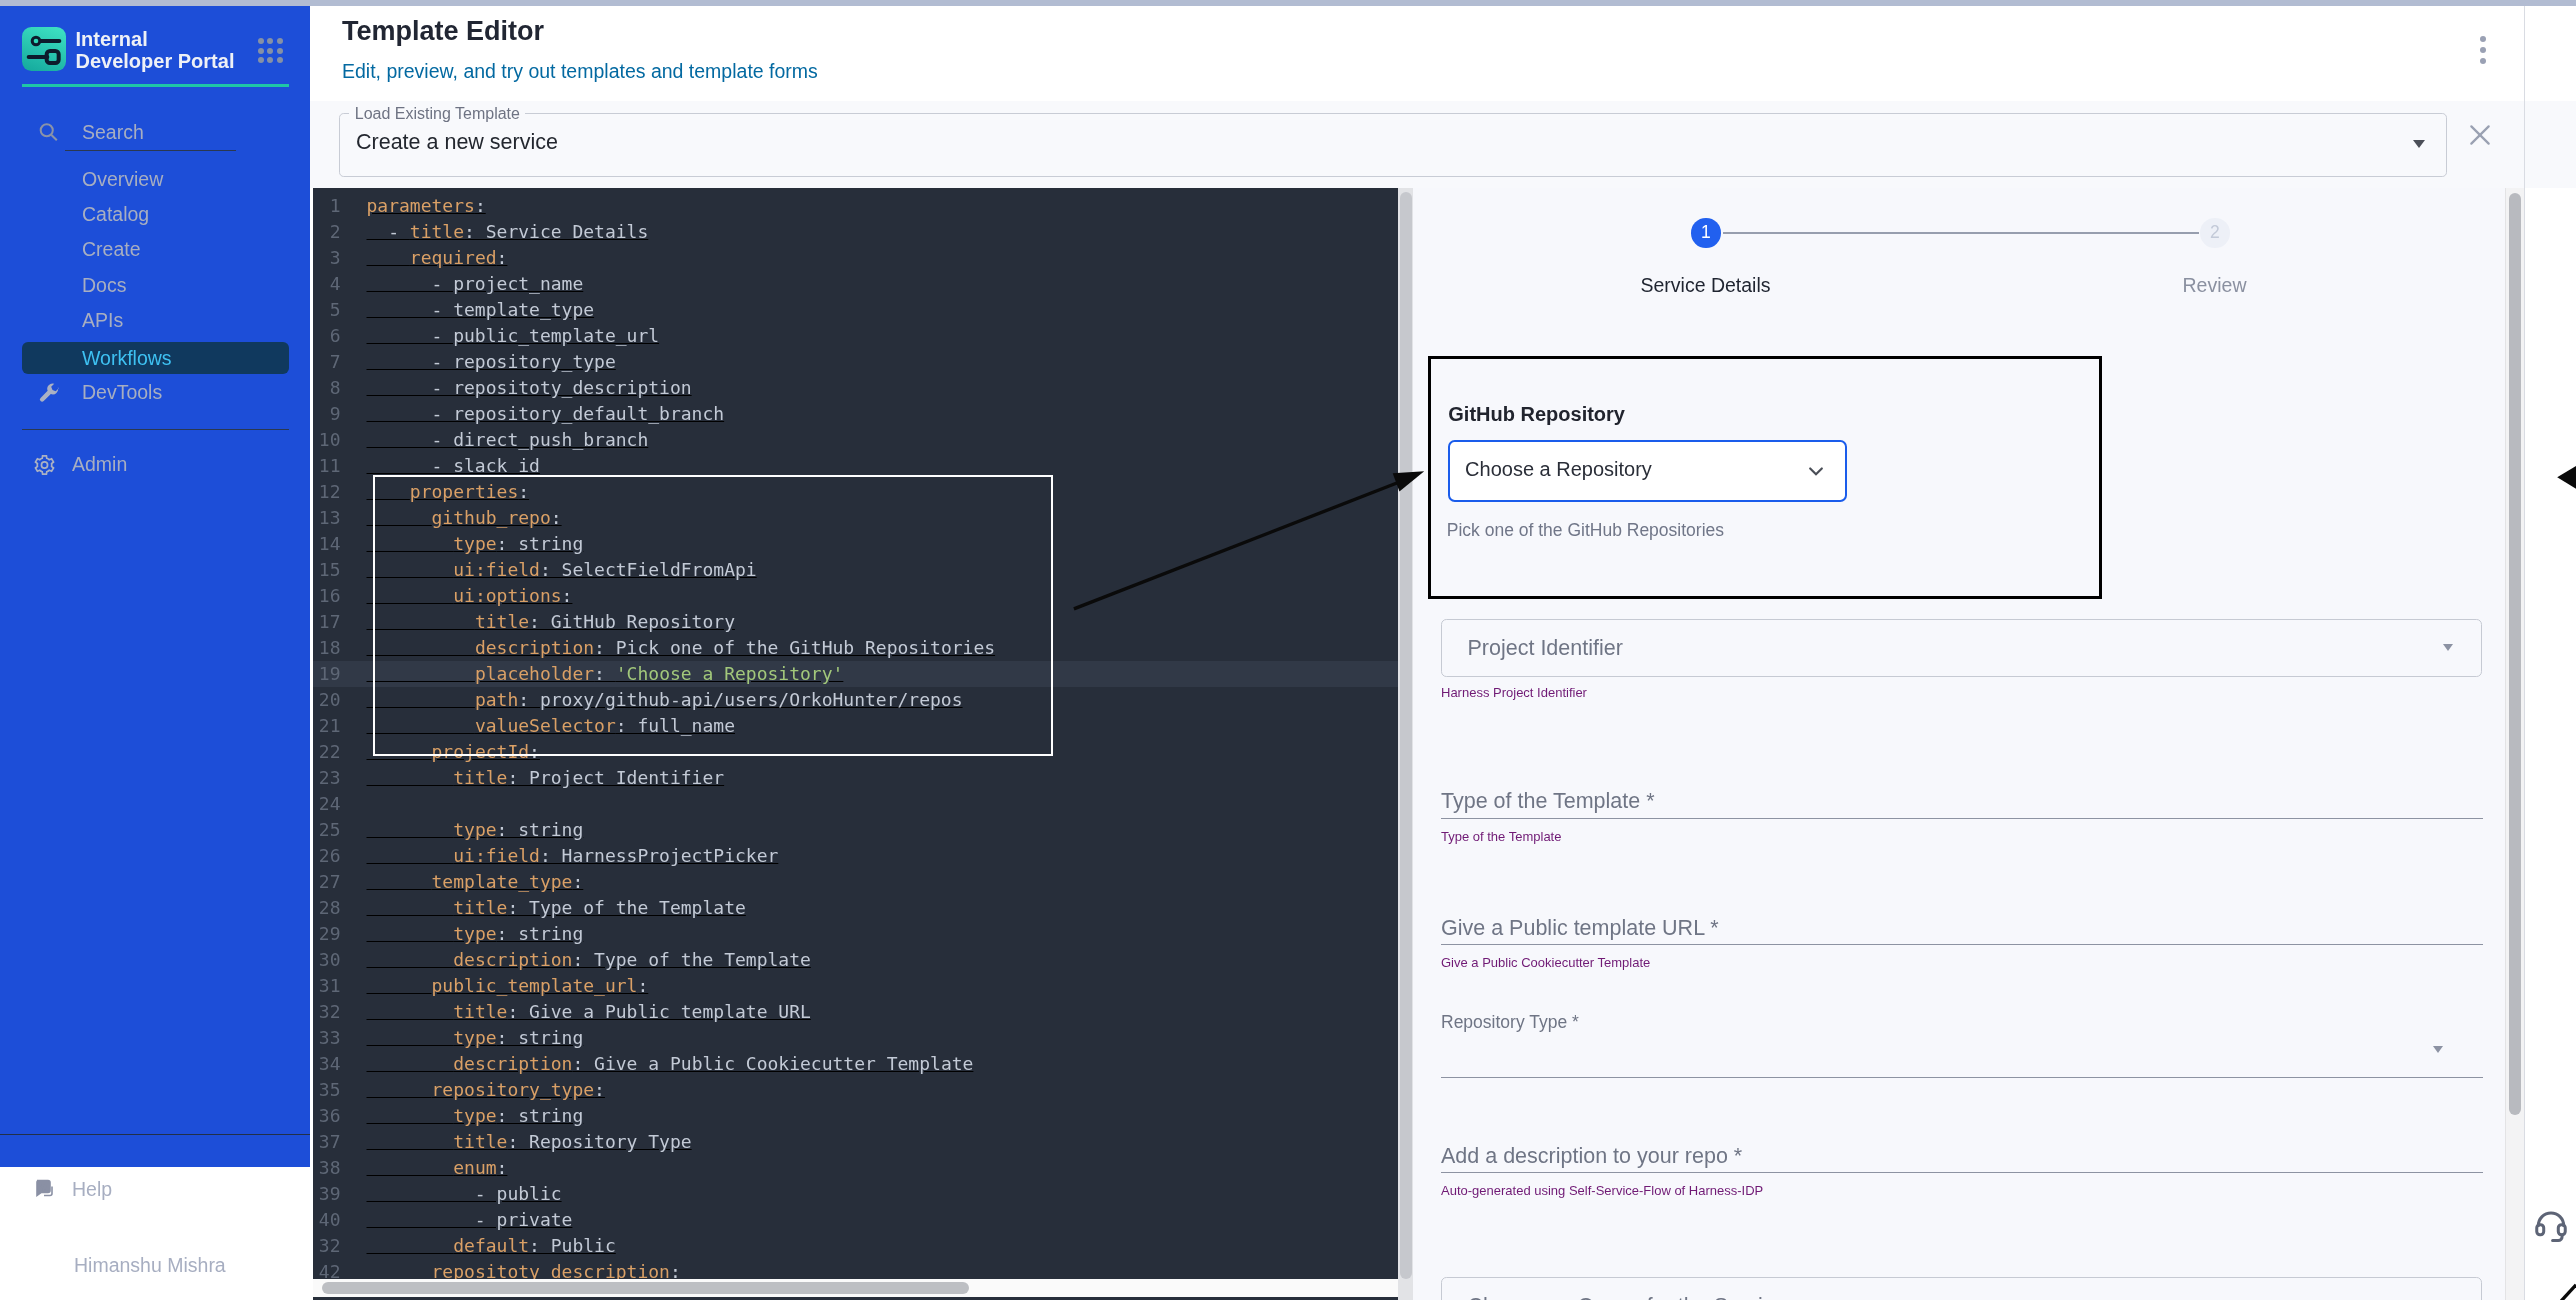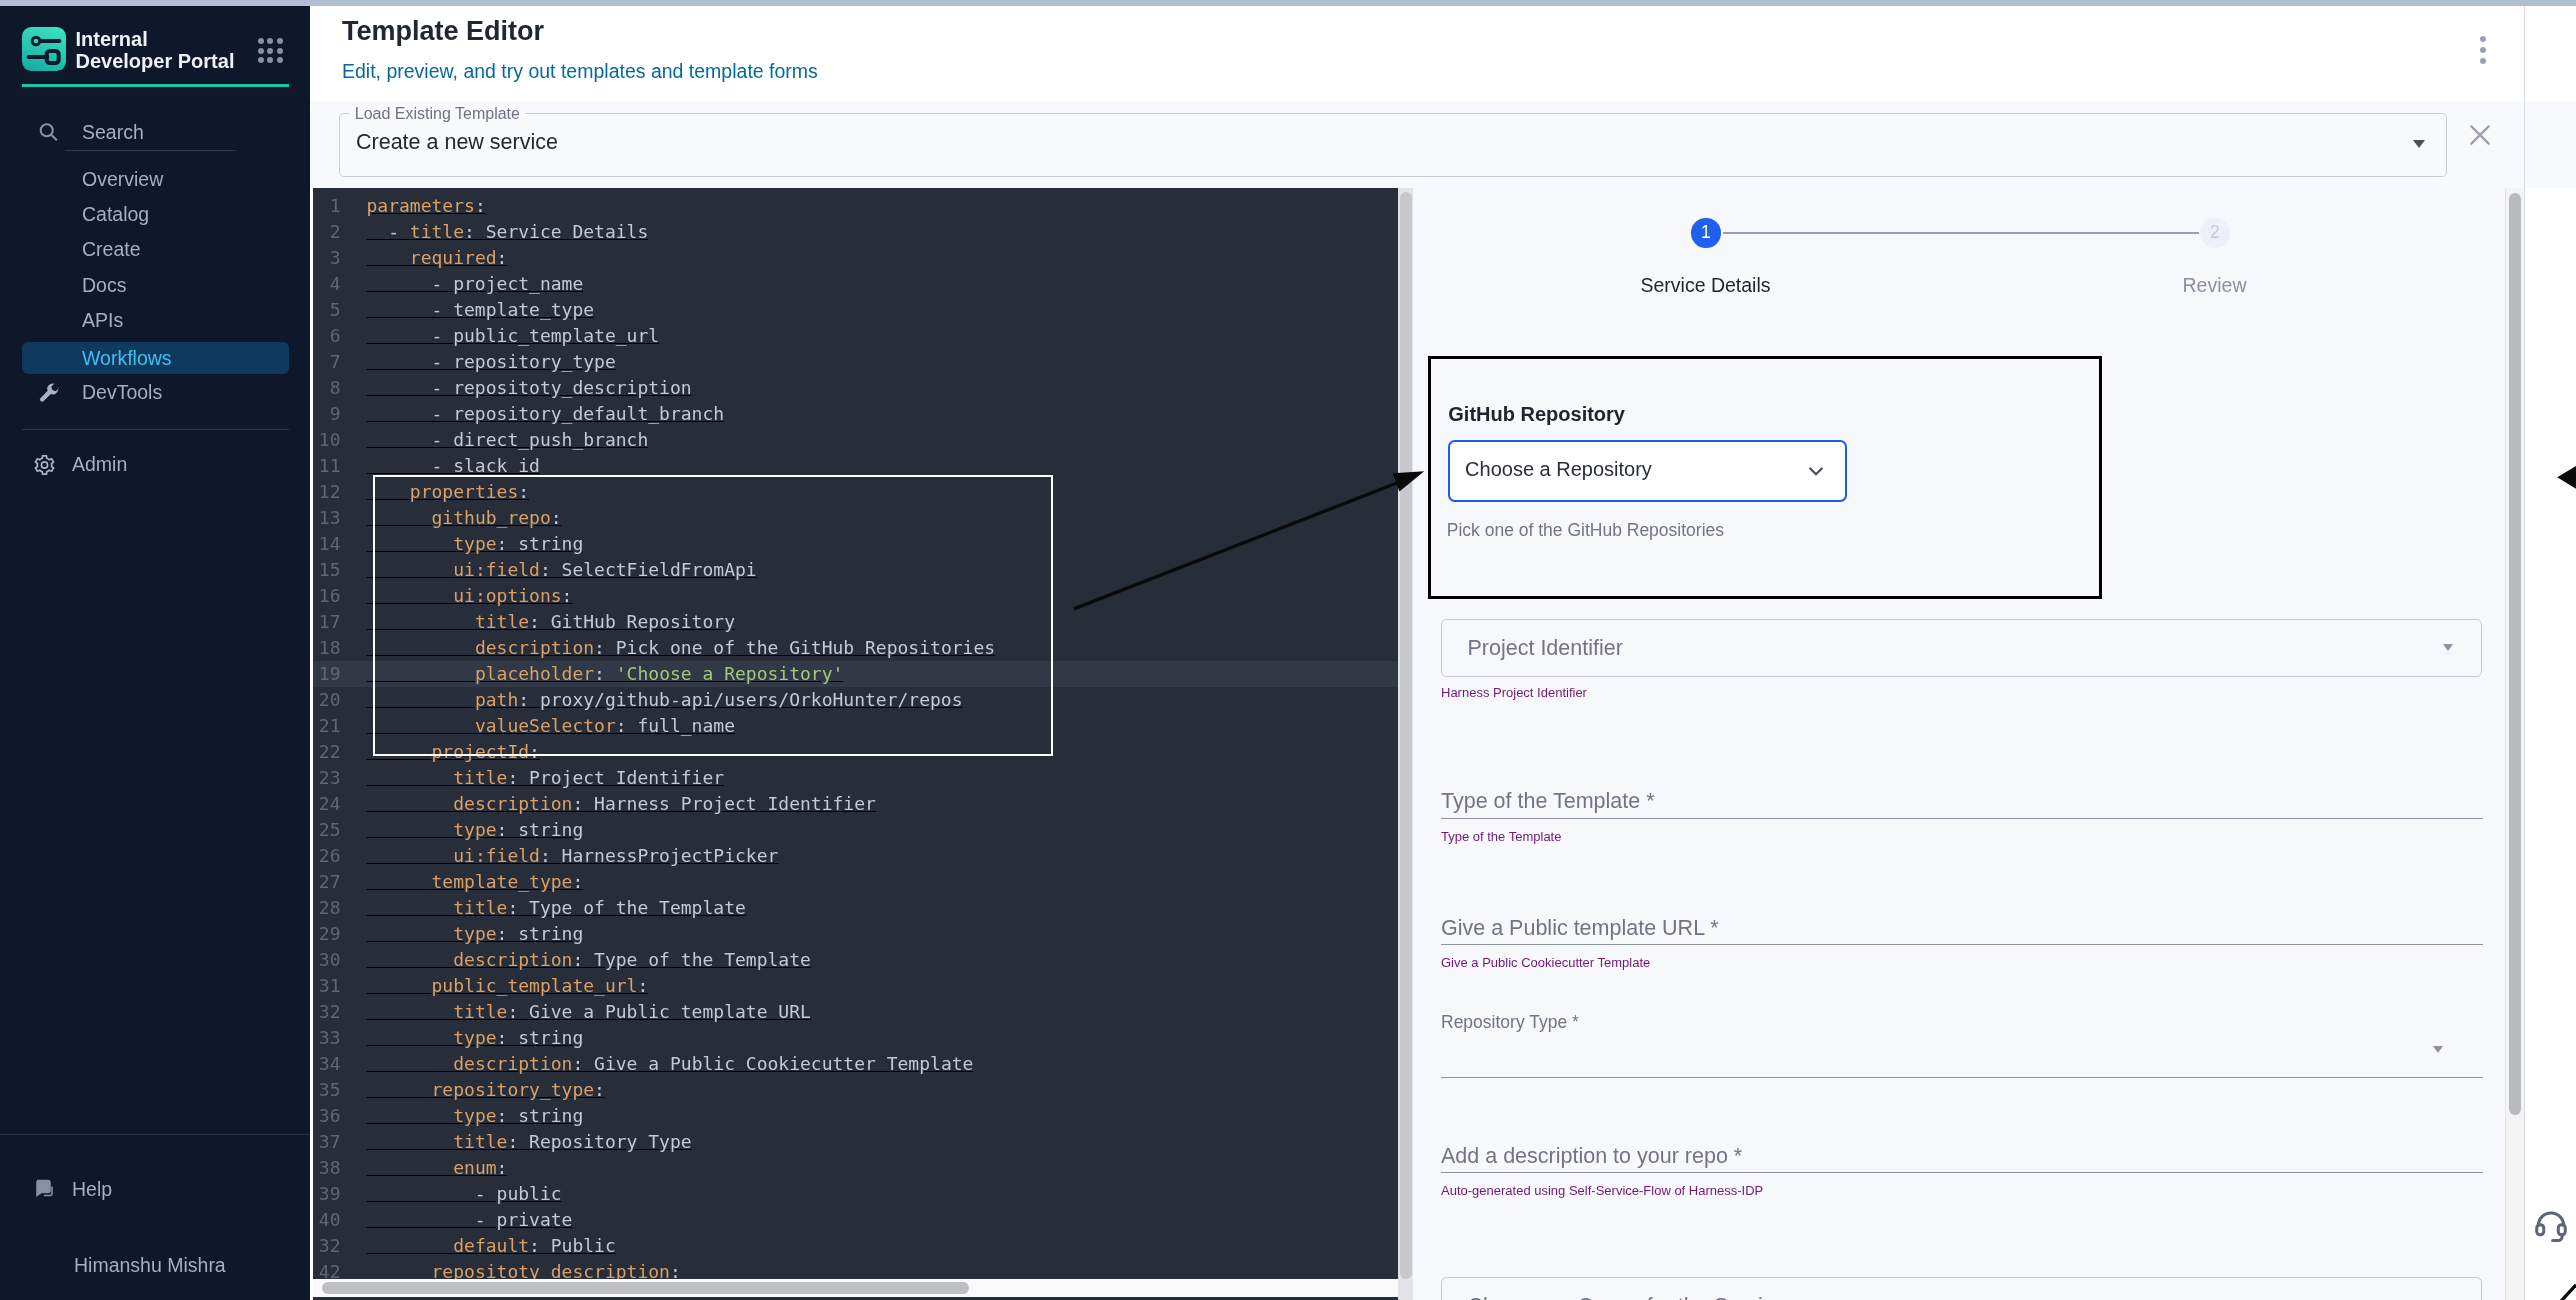--- a/index.html
+++ b/index.html
@@ -4,21 +4,21 @@
 <style>
   html,body{margin:0;padding:0;background:#ffffff;}
   .page{position:relative;width:2576px;height:1301px;overflow:hidden;
         font-family:"Liberation Sans",sans-serif;background:#ffffff;}
   .abs{position:absolute;}
 
   
   .top-strip{left:0;top:0;width:2576px;height:6px;background:#b2bcd2;}
 
   
-  .sidebar{left:0;top:6px;width:310px;height:1295px;background:#0f172a;}
+  .sidebar{left:0;top:6px;width:310px;height:1161px;background:#1d4ed8;}
   .logo-row{position:absolute;left:21.5px;top:21px;width:268px;height:49px;}
   .logo-box{position:absolute;left:0;top:0;width:44px;height:44px;border-radius:9.4px;
             background:linear-gradient(200deg,#3fe4c5,#14a89c);}
   .logo-title{position:absolute;left:54px;top:1.3px;width:168px;color:#eef1f6;
               font-size:20px;line-height:22px;font-weight:bold;}
   .grid-icon{position:absolute;left:236px;top:11.4px;width:27px;height:27px;}
   .grid-icon i{position:absolute;width:6px;height:6px;border-radius:50%;background:#8591a6;}
   .teal-rule{left:21.5px;top:78px;width:267px;height:3.4px;background:#1fc7a6;}
 
   .side-row{position:absolute;left:0;width:310px;height:31px;display:flex;align-items:center;
@@ -250,21 +250,21 @@
         <div class="line"><span class="ln">14</span><span class="cd"><span class="p">        </span><span class="k">type</span><span class="p">: string</span></span></div>
         <div class="line"><span class="ln">15</span><span class="cd"><span class="p">        </span><span class="k">ui:field</span><span class="p">: SelectFieldFromApi</span></span></div>
         <div class="line"><span class="ln">16</span><span class="cd"><span class="p">        </span><span class="k">ui:options</span><span class="p">:</span></span></div>
         <div class="line"><span class="ln">17</span><span class="cd"><span class="p">          </span><span class="k">title</span><span class="p">: GitHub Repository</span></span></div>
         <div class="line"><span class="ln">18</span><span class="cd"><span class="p">          </span><span class="k">description</span><span class="p">: Pick one of the GitHub Repositories</span></span></div>
         <div class="line active"><span class="ln">19</span><span class="cd"><span class="p">          </span><span class="k">placeholder</span><span class="p">: </span><span class="s">'Choose a Repository'</span></span></div>
         <div class="line"><span class="ln">20</span><span class="cd"><span class="p">          </span><span class="k">path</span><span class="p">: proxy/github-api/users/OrkoHunter/repos</span></span></div>
         <div class="line"><span class="ln">21</span><span class="cd"><span class="p">          </span><span class="k">valueSelector</span><span class="p">: full_name</span></span></div>
         <div class="line"><span class="ln">22</span><span class="cd"><span class="p">      </span><span class="k">projectId</span><span class="p">:</span></span></div>
         <div class="line"><span class="ln">23</span><span class="cd"><span class="p">        </span><span class="k">title</span><span class="p">: Project Identifier</span></span></div>
-        <div class="line"><span class="ln">24</span><span class="cd"><span class="p">        </span><span class="k">description</span><span class="p">: Harness Project Identifier</span></span></div>
+        <div class="line"><span class="ln">24</span></div>
         <div class="line"><span class="ln">25</span><span class="cd"><span class="p">        </span><span class="k">type</span><span class="p">: string</span></span></div>
         <div class="line"><span class="ln">26</span><span class="cd"><span class="p">        </span><span class="k">ui:field</span><span class="p">: HarnessProjectPicker</span></span></div>
         <div class="line"><span class="ln">27</span><span class="cd"><span class="p">      </span><span class="k">template_type</span><span class="p">:</span></span></div>
         <div class="line"><span class="ln">28</span><span class="cd"><span class="p">        </span><span class="k">title</span><span class="p">: Type of the Template</span></span></div>
         <div class="line"><span class="ln">29</span><span class="cd"><span class="p">        </span><span class="k">type</span><span class="p">: string</span></span></div>
         <div class="line"><span class="ln">30</span><span class="cd"><span class="p">        </span><span class="k">description</span><span class="p">: Type of the Template</span></span></div>
         <div class="line"><span class="ln">31</span><span class="cd"><span class="p">      </span><span class="k">public_template_url</span><span class="p">:</span></span></div>
         <div class="line"><span class="ln">32</span><span class="cd"><span class="p">        </span><span class="k">title</span><span class="p">: Give a Public template URL</span></span></div>
         <div class="line"><span class="ln">33</span><span class="cd"><span class="p">        </span><span class="k">type</span><span class="p">: string</span></span></div>
         <div class="line"><span class="ln">34</span><span class="cd"><span class="p">        </span><span class="k">description</span><span class="p">: Give a Public Cookiecutter Template</span></span></div>

